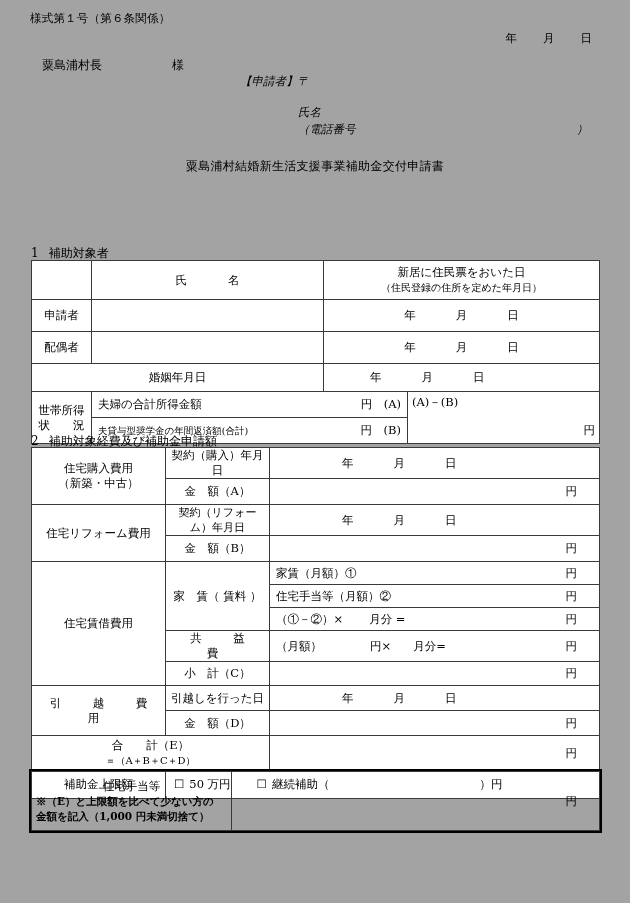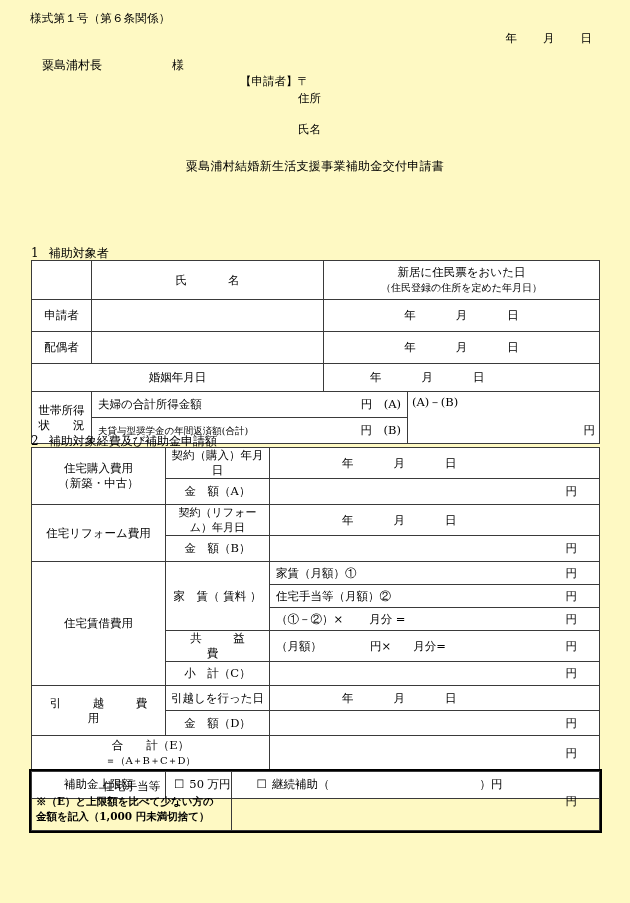--- a/index.html
+++ b/index.html
@@ -8,21 +8,21 @@
     background: #ffffff;
   }
   body {
     font-family: "DejaVu Serif", "Liberation Serif", serif;
     color: #000000;
   }
   #page {
     position: relative;
     width: 630px;
     height: 903px;
-    background: #fef9c3;
+    background: #a3a3a3;
     overflow: hidden;
     box-sizing: border-box;
   }
 
   
   .form-no {
     position: absolute;
     left: 30px;
     top: 11px;
     font-size: 11.5px;
@@ -48,20 +48,21 @@
     white-space: nowrap;
   }
   .addressee .sama { display: inline-block; margin-left: 70px; }
 
   .applicant-block {
     position: absolute;
     left: 240px;
     top: 73px;
     font-size: 11.5px;
     line-height: 17px;
+    font-style: italic;
   }
   .applicant-block .row { white-space: nowrap; }
   .applicant-block .indent { padding-left: 58px; }
   .applicant-block .gap { height: 14px; }
   .applicant-block .tel-row {
     white-space: nowrap;
     width: 348px;
     display: flex;
     justify-content: space-between;
     padding-left: 58px;
@@ -184,23 +185,26 @@
   <div class="date-line">
     <span class="y">年</span><span class="m">月</span><span class="d">日</span>
   </div>
 
   <div class="addressee">
     <span>粟島浦村長</span><span class="sama">様</span>
   </div>
 
   <div class="applicant-block">
     <div class="row">【申請者】〒</div>
-    <div class="row indent">住所</div>
     <div class="gap"></div>
     <div class="row indent">氏名</div>
+    <div class="tel-row">
+      <span>（電話番号</span>
+      <span>）</span>
+    </div>
   </div>
 
   <div class="doc-title">粟島浦村結婚新生活支援事業補助金交付申請書</div>
 
 
   <div class="section-label" id="sec1-label">
     <span class="num">1</span><span>補助対象者</span>
   </div>
 
   <table class="grid" id="tbl1">

